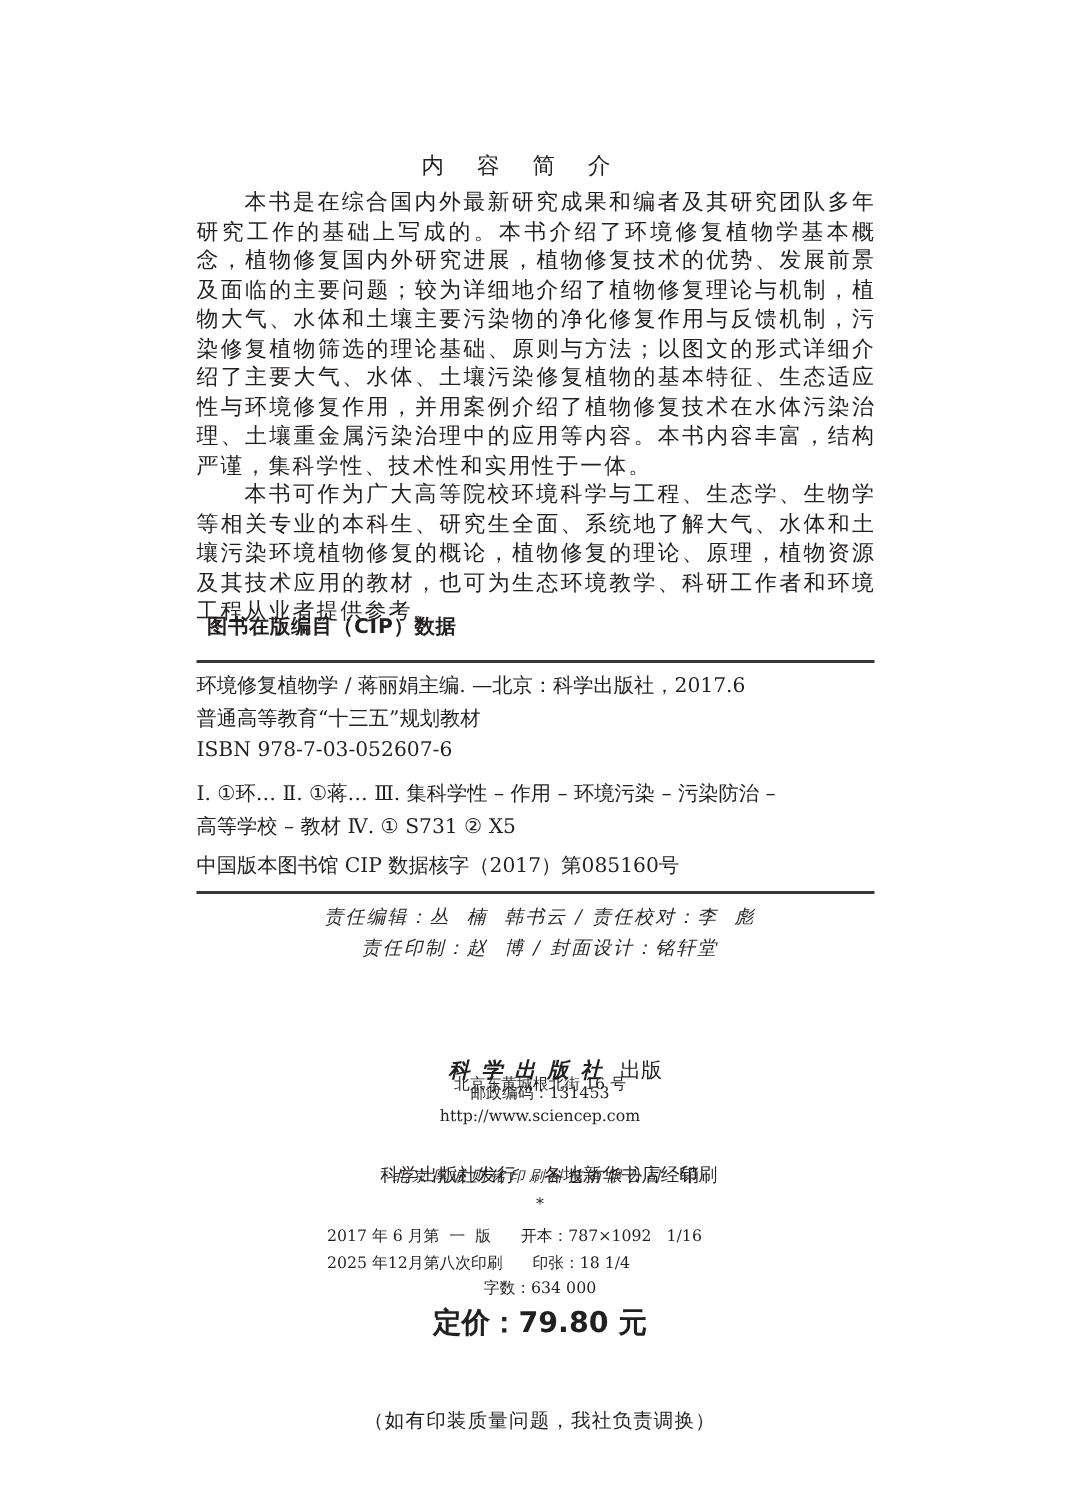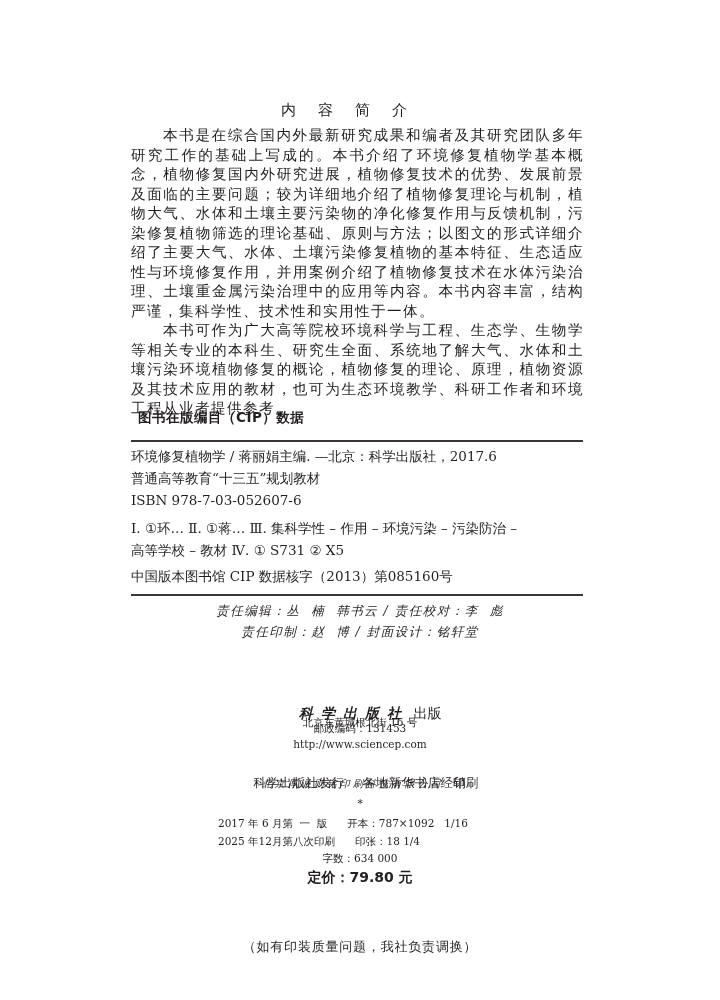--- a/index.html
+++ b/index.html
@@ -117,21 +117,21 @@
     .dist { font-size: 12.5px; letter-spacing: 0.5px; }
     .specs {
       position: absolute;
       left: 218px;
       font-size: 10.5px;
       white-space: pre;
     }
     .price {
       font-family: "DejaVu Sans", "Liberation Sans", sans-serif;
       font-weight: bold;
-      font-size: 14px;
+      font-size: 19px;
     }
     .notice {
       font-family: "DejaVu Sans", "Liberation Sans", sans-serif;
       font-size: 13px;
       letter-spacing: 0.8px;
     }
   </style>
 </head>
 <body>
 
@@ -146,21 +146,21 @@
 
   <div class="cip-header">图书在版编目（CIP）数据</div>
   <div class="rule top"></div>
 
   <div class="cip-body">
     <div class="cip-line" style="top:2px;">环境修复植物学 / 蒋丽娟主编. —北京：科学出版社，2017.6</div>
     <div class="cip-line" style="top:24px;">普通高等教育“十三五”规划教材</div>
     <div class="cip-line" style="top:46px;"> ISBN 978-7-03-052607-6</div>
     <div class="cip-line" style="top:74px;"> Ⅰ. ①环…   Ⅱ. ①蒋…   Ⅲ. 集科学性 – 作用 – 环境污染 – 污染防治 –</div>
     <div class="cip-line" style="top:96px;">高等学校 – 教材   Ⅳ. ① S731 ② X5</div>
-    <div class="cip-line" style="top:122px;"> 中国版本图书馆 CIP 数据核字（2013）第085160号</div>
+    <div class="cip-line" style="top:122px;"> 中国版本图书馆 CIP 数据核字（2017）第085160号</div>
   </div>
 
   <div class="rule bottom"></div>
 
   <div class="credits" style="top:603px;">责任编辑：丛  楠  韩书云 / 责任校对：李  彪</div>
   <div class="credits" style="top:624px;">责任印制：赵  博 / 封面设计：铭轩堂</div>
 
   <div class="pub-line" style="top:684px;">
     <span class="pub-name">科学出版社</span><span class="pub-suffix"> 出版</span>
   </div>

